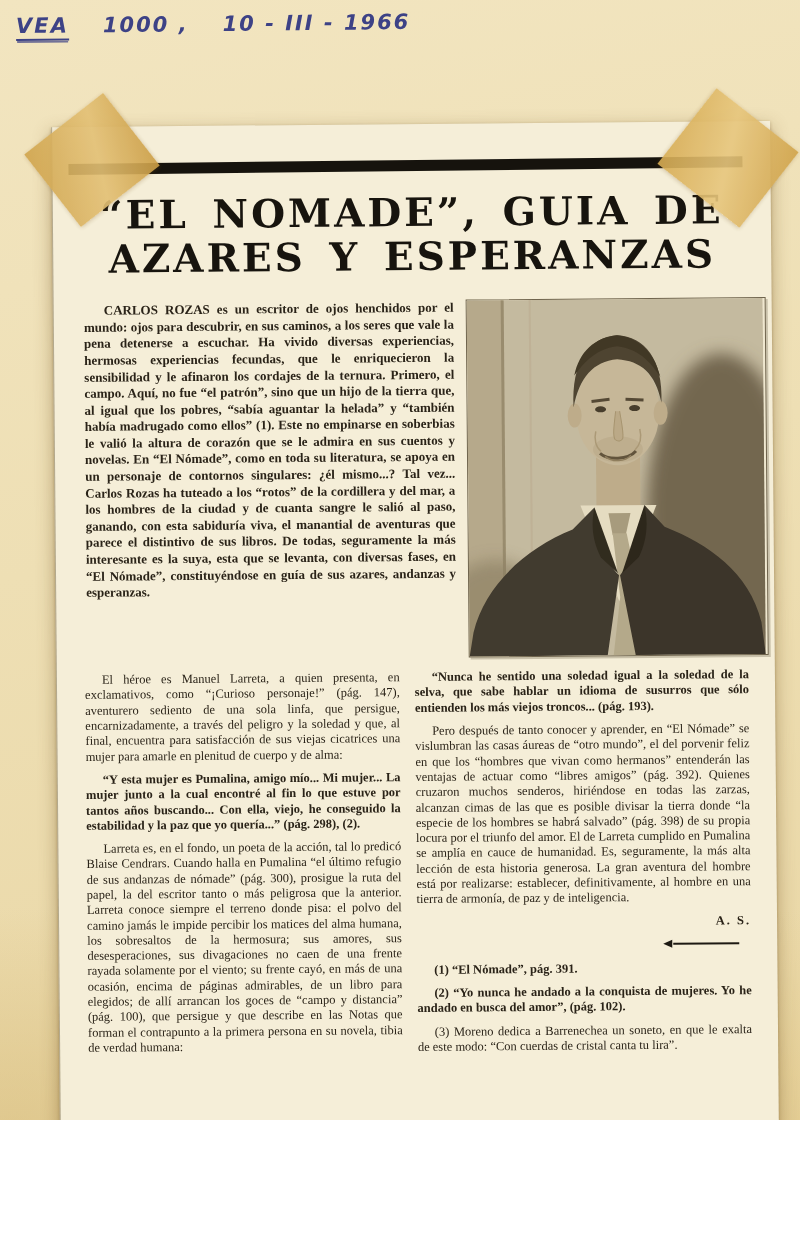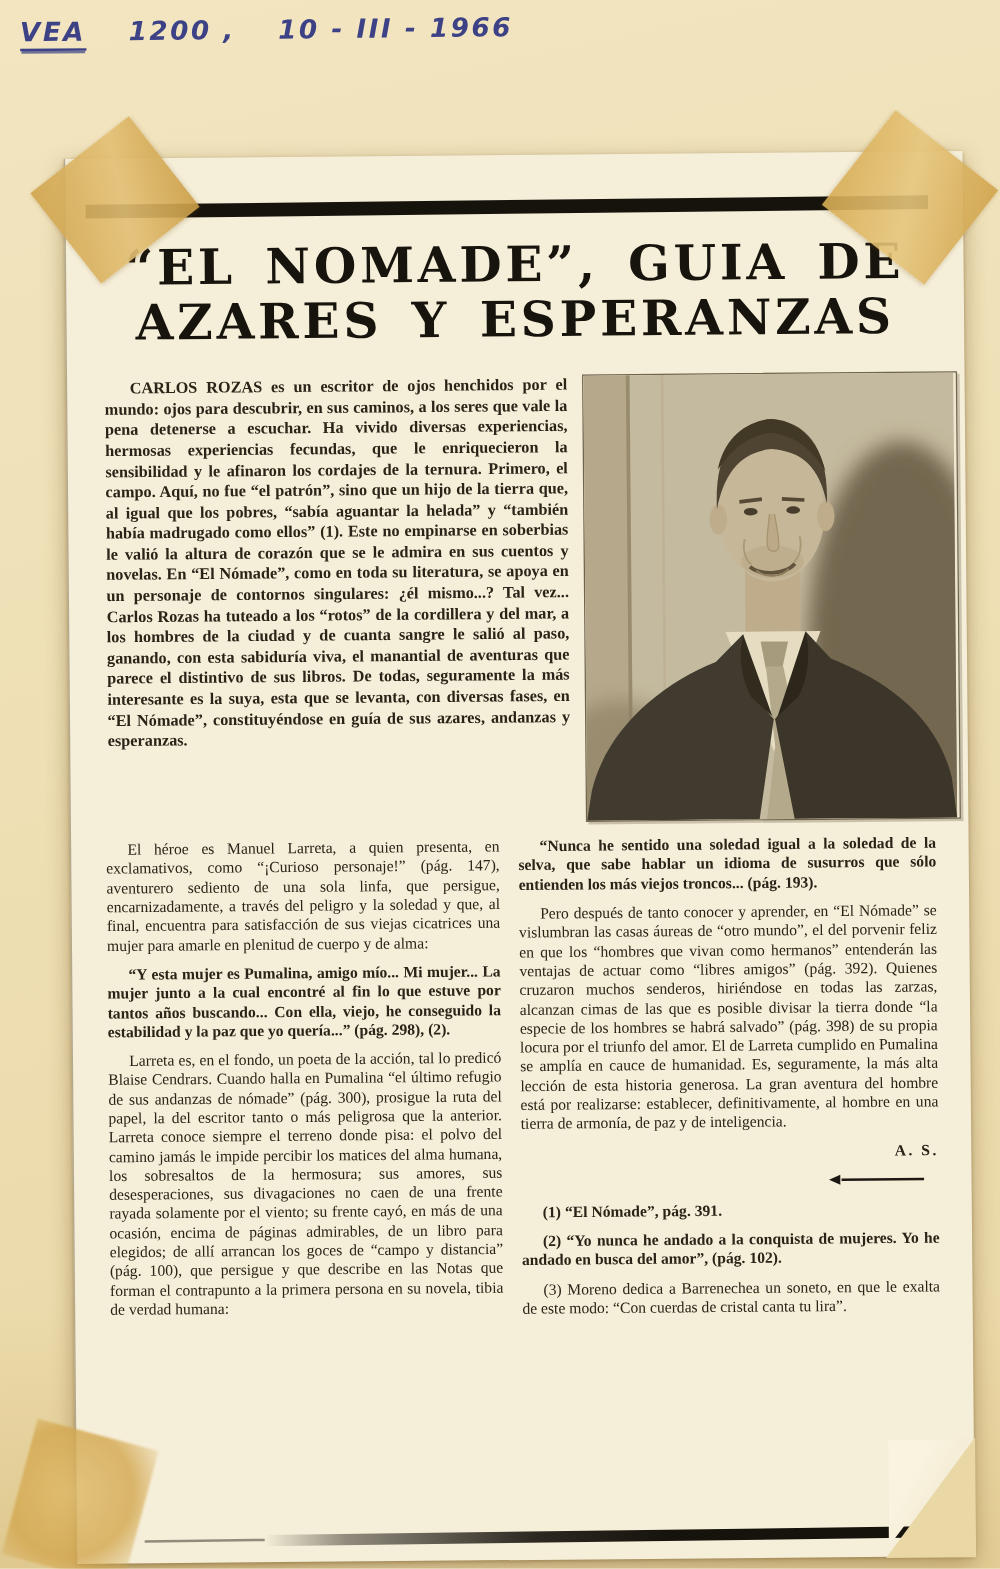--- a/index.html
+++ b/index.html
@@ -1,16 +1,16 @@
 <!DOCTYPE html>
 <html lang="es"><head>
 <meta charset="utf-8">
 <style>
   html,body{margin:0;padding:0;}
-  .page{position:relative;width:800px;height:1255px;overflow:hidden;
+  .page{position:relative;width:800px;height:1120px;overflow:hidden;
     background:
       radial-gradient(ellipse 420px 320px at 2% 101%, rgba(214,186,120,.55), rgba(214,186,120,0) 70%),
       radial-gradient(ellipse 420px 300px at 100% 100%, rgba(222,196,132,.5), rgba(222,196,132,0) 70%),
       linear-gradient(168deg,#f2e5c0 0%,#eedfb4 45%,#e9d6a4 100%);
     font-family:"Liberation Serif", serif;}
   
   .handwriting{position:absolute;left:16px;top:12px;display:flex;gap:34px;
     font-family:"DejaVu Sans", sans-serif;font-style:italic;font-weight:bold;
     font-size:21px;letter-spacing:2px;color:#3d4286;transform:rotate(-.6deg);}
   .hw-pub{border-bottom:2px solid #3d4286;padding-bottom:1px;box-shadow:0 3px 0 -1px rgba(61,66,134,.7);}
@@ -60,21 +60,21 @@
   .tape-bl{left:14px;top:1146px;width:100px;height:112px;transform:rotate(15deg);opacity:.8;filter:blur(1px);
     background:radial-gradient(ellipse at 40% 45%,#e0ba68 0%,#d3a74f 60%,rgba(211,167,79,0) 100%);box-shadow:none;}
 </style>
 </head>
 <body>
 
 <div class="page">
 
   <div class="handwriting">
     <span class="hw-pub">VEA</span>
-    <span class="hw-issue">1200 ,</span>
+    <span class="hw-issue">1000 ,</span>
     <span class="hw-date">10 - III - 1966</span>
   </div>
 
   <div class="clipping">
     <div class="top-bar"></div>
 
     <h1 class="headline">
       <span>“EL NOMADE”, GUIA DE</span>
       <span>AZARES Y ESPERANZAS</span>
     </h1>

